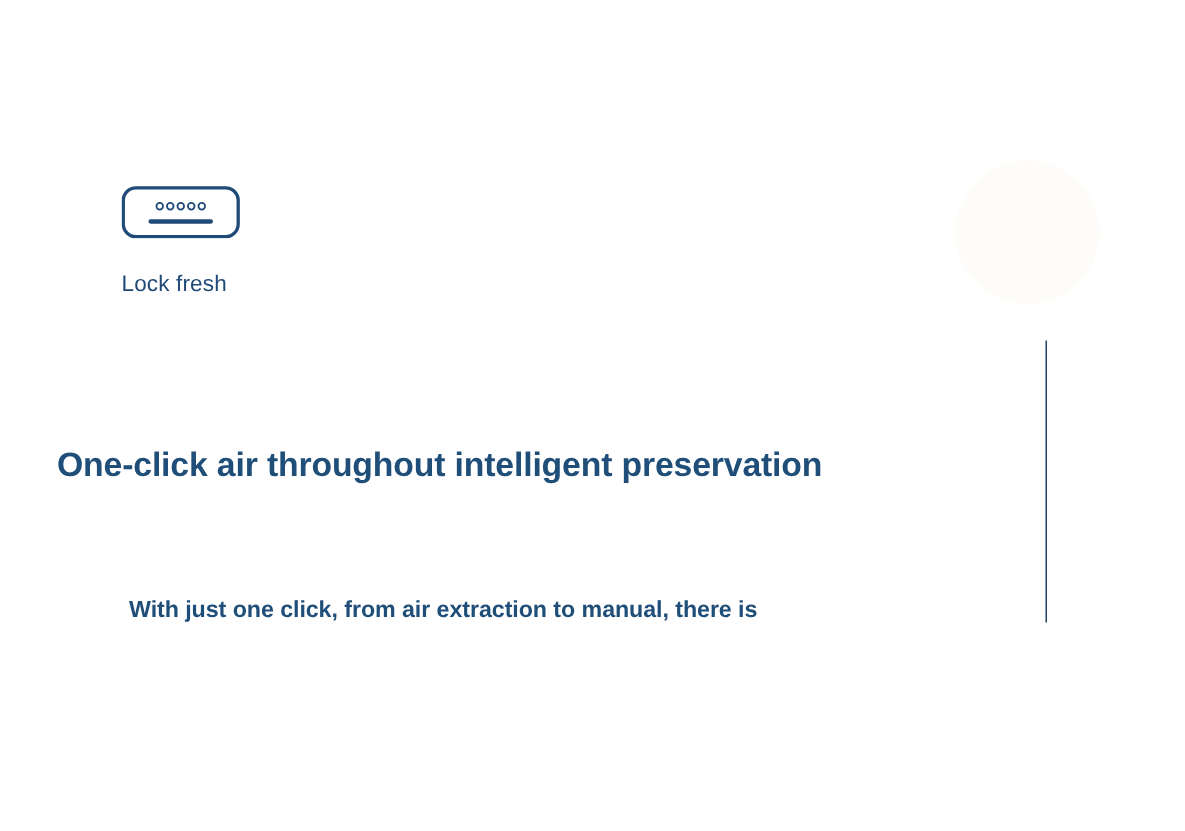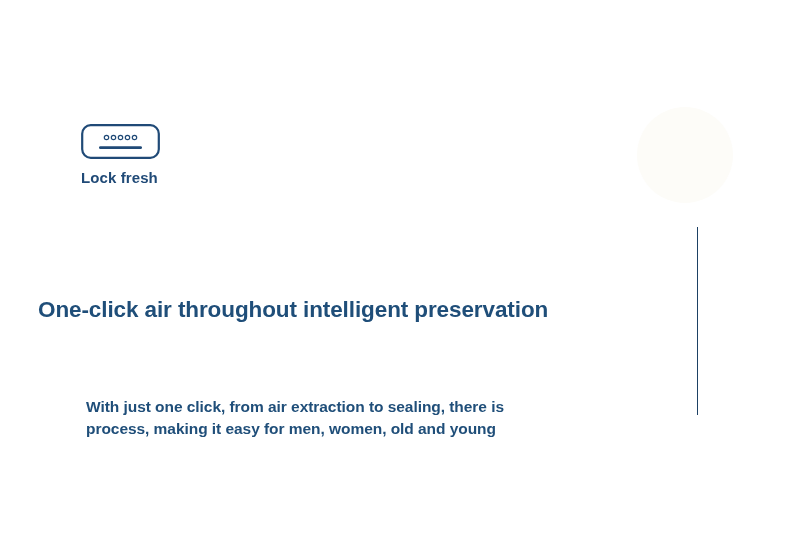--- a/index.html
+++ b/index.html
@@ -51,23 +51,23 @@
     width: 200px;
   }
 
   .badge-icon {
     width: 79px;
     height: 35px;
     display: block;
   }
 
   .badge-caption {
-    margin-top: 11px;
+    margin-top: 23px;
     font-size: 15px;
-    font-weight: 700;
+    font-weight: 400;
     color: #204a77;
     letter-spacing: 0.1px;
     line-height: 1.1;
     white-space: nowrap;
   }
 
   
   .headline {
     position: absolute;
     left: 38px;
@@ -115,17 +115,16 @@
       <circle cx="46.5" cy="13.5" r="2.2" fill="none" stroke="#204a77" stroke-width="1.2"></circle>
       <circle cx="53.5" cy="13.5" r="2.2" fill="none" stroke="#204a77" stroke-width="1.2"></circle>
       <rect x="18" y="22.2" width="43" height="2.9" rx="1.4" fill="#204a77"></rect>
     </svg>
     <div class="badge-caption">Lock fresh</div>
   </div>
 
   <div class="headline">One-click air throughout intelligent preservation</div>
 
   <div class="body-copy">
-    <span class="copy-line">With just one click, from air extraction to sealing, there is</span>
-    <span class="copy-line">process, making it easy for men, women, old and young</span>
+    <span class="copy-line">With just one click, from air extraction to manual, there is</span>
   </div>
 
 </div>
 
 </body></html>

